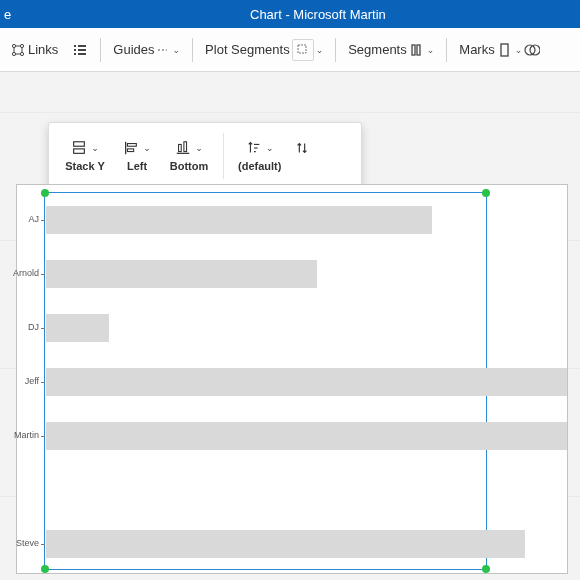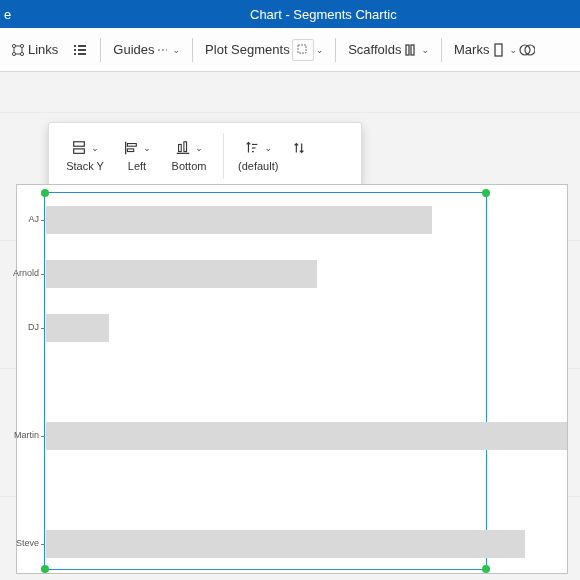--- a/index.html
+++ b/index.html
@@ -20,21 +20,21 @@
   .tb-label { white-space: nowrap; }
 
   
   .canvas-wrap { position: relative; width: 580px; height: 508px; background: #f3f3f3; }
 
   
   .panel { position: absolute; left: 48px; top: 50px; width: 314px; height: 66px; background: #fff; border: 1px solid #ddd; border-radius: 3px; box-shadow: 0 4px 10px rgba(0,0,0,0.17); display: flex; align-items: center; padding: 6px 10px 4px; }
   .panel-sep { width: 1px; height: 46px; background: #e3e3e3; margin: 0 8px; }
   .panel-item { display: flex; flex-direction: column; align-items: center; justify-content: center; gap: 4px; padding: 0 6px; min-width: 52px; }
   .panel-item .row { display: flex; align-items: center; gap: 4px; }
-  .panel-item .lbl { font-size: 11px; color: #333; }
+  .panel-item .lbl { font-size: 11px; color: #333; font-weight: bold; }
   .panel-item .dd { font-size: 9px; color: #444; }
 
   
   .chart-frame { position: absolute; left: 16px; top: 112px; width: 552px; height: 390px; background: #fff; border: 1px solid #c2c2c2; }
   
   .selection { position: absolute; left: 44px; top: 120px; width: 443px; height: 378px; border: 1px solid #2b8cd6; }
   .handle { position: absolute; width: 8px; height: 8px; background: #29c24b; border-radius: 50%; transform: translate(-50%, -50%); }
 
   
   .bars { position: absolute; left: 0; top: 0; width: 100%; height: 100%; }
@@ -46,21 +46,21 @@
   
   .bg-line { position: absolute; left: 0; width: 580px; height: 1px; background: #eaeaea; }
 
   svg { display: block; }
 </style>
 </head>
 <body>
 
 <div class="titlebar">
   <span class="left-frag">e</span>
-  <span class="title">Chart - Segments Chartic</span>
+  <span class="title">Chart - Microsoft Martin</span>
 </div>
 
 <div class="toolbar">
   <div class="tb-group">
     <span class="tb-icon">
       <svg width="16" height="16" viewBox="0 0 16 16">
           <circle cx="4" cy="4" r="1.6" fill="none" stroke="#444"></circle>
           <circle cx="12" cy="4" r="1.6" fill="none" stroke="#444"></circle>
           <circle cx="4" cy="12" r="1.6" fill="none" stroke="#444"></circle>
           <circle cx="12" cy="12" r="1.6" fill="none" stroke="#444"></circle>
@@ -103,21 +103,21 @@
       <svg width="12" height="12" viewBox="0 0 12 12">
           <rect x="1" y="1" width="8" height="8" fill="none" stroke="#777" stroke-dasharray="2 1"></rect>
         </svg>
     </span>
     <span class="tb-dd2">⌄</span>
   </div>
 
   <div class="tb-sep"></div>
 
   <div class="tb-group">
-    <span class="tb-label">Scaffolds</span>
+    <span class="tb-label">Segments</span>
     <span class="tb-icon">
       <svg width="16" height="16" viewBox="0 0 16 16">
           <rect x="3" y="3" width="3" height="10" fill="none" stroke="#444" stroke-width="1.3"></rect>
           <rect x="8" y="3" width="3" height="10" fill="none" stroke="#444" stroke-width="1.3"></rect>
         </svg>
     </span>
     <span class="tb-dd2">⌄</span>
   </div>
 
   <div class="tb-sep"></div>
@@ -234,20 +234,25 @@
         <div class="barrow" style="top: 67px; height: 28px;">
           <span class="barlabel" style="top: 8px; left: -6px; position: absolute; transform: translateX(-100%);">Arnold</span>
           <span style="position: absolute; left: -4px; top: 14px; width: 4px; height: 1px; background: rgb(119, 119, 119);"></span>
           <div class="bar" style="left: 1px; top: 0px; width: 270.92px; height: 28px;"></div>
         </div>
         <div class="barrow" style="top: 121px; height: 28px;">
           <span class="barlabel" style="top: 8px; left: -6px; position: absolute; transform: translateX(-100%);">DJ</span>
           <span style="position: absolute; left: -4px; top: 14px; width: 4px; height: 1px; background: rgb(119, 119, 119);"></span>
           <div class="bar" style="left: 1px; top: 0px; width: 62.52px; height: 28px;"></div>
         </div>
+        <div class="barrow" style="top: 175px; height: 28px;">
+          <span class="barlabel" style="top: 8px; left: -6px; position: absolute; transform: translateX(-100%);">Jeff</span>
+          <span style="position: absolute; left: -4px; top: 14px; width: 4px; height: 1px; background: rgb(119, 119, 119);"></span>
+          <div class="bar" style="left: 1px; top: 0px; width: 521px; height: 28px;"></div>
+        </div>
         <div class="barrow" style="top: 229px; height: 28px;">
           <span class="barlabel" style="top: 8px; left: -6px; position: absolute; transform: translateX(-100%);">Martin</span>
           <span style="position: absolute; left: -4px; top: 14px; width: 4px; height: 1px; background: rgb(119, 119, 119);"></span>
           <div class="bar" style="left: 1px; top: 0px; width: 521px; height: 28px;"></div>
         </div>
         <div class="barrow" style="top: 337px; height: 28px;">
           <span class="barlabel" style="top: 8px; left: -6px; position: absolute; transform: translateX(-100%);">Steve</span>
           <span style="position: absolute; left: -4px; top: 14px; width: 4px; height: 1px; background: rgb(119, 119, 119);"></span>
           <div class="bar" style="left: 1px; top: 0px; width: 479.32px; height: 28px;"></div>
         </div>

